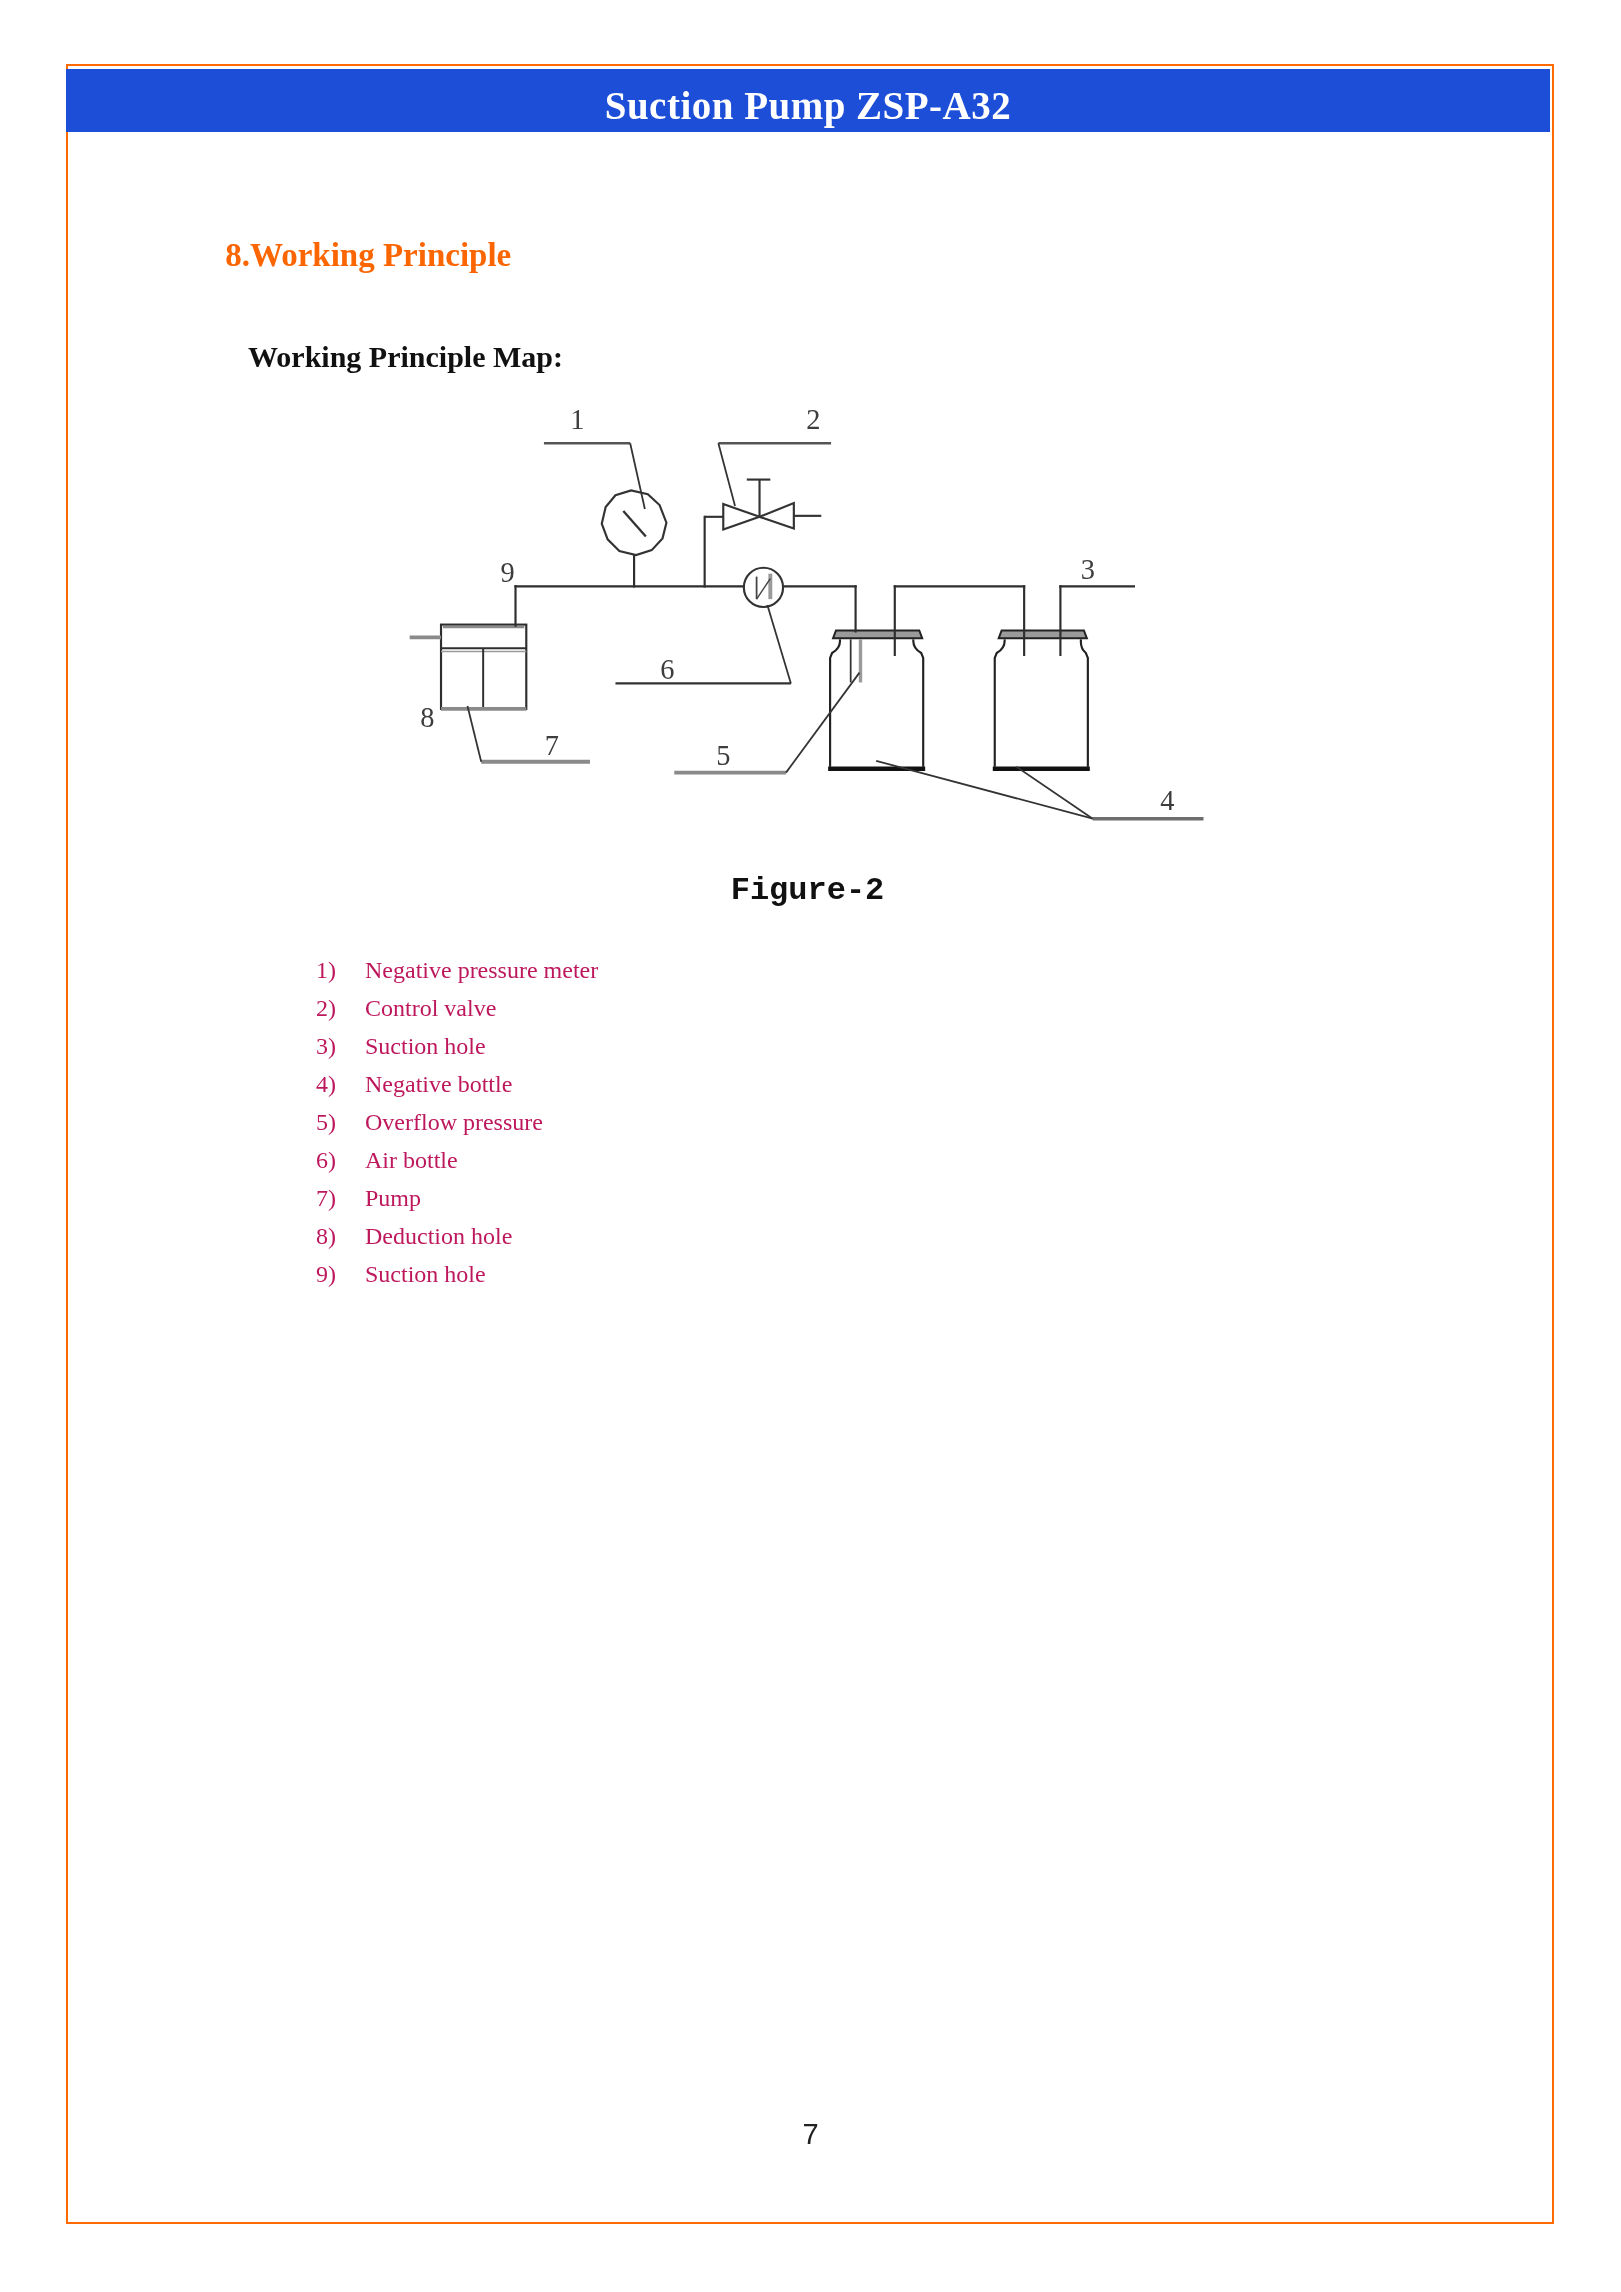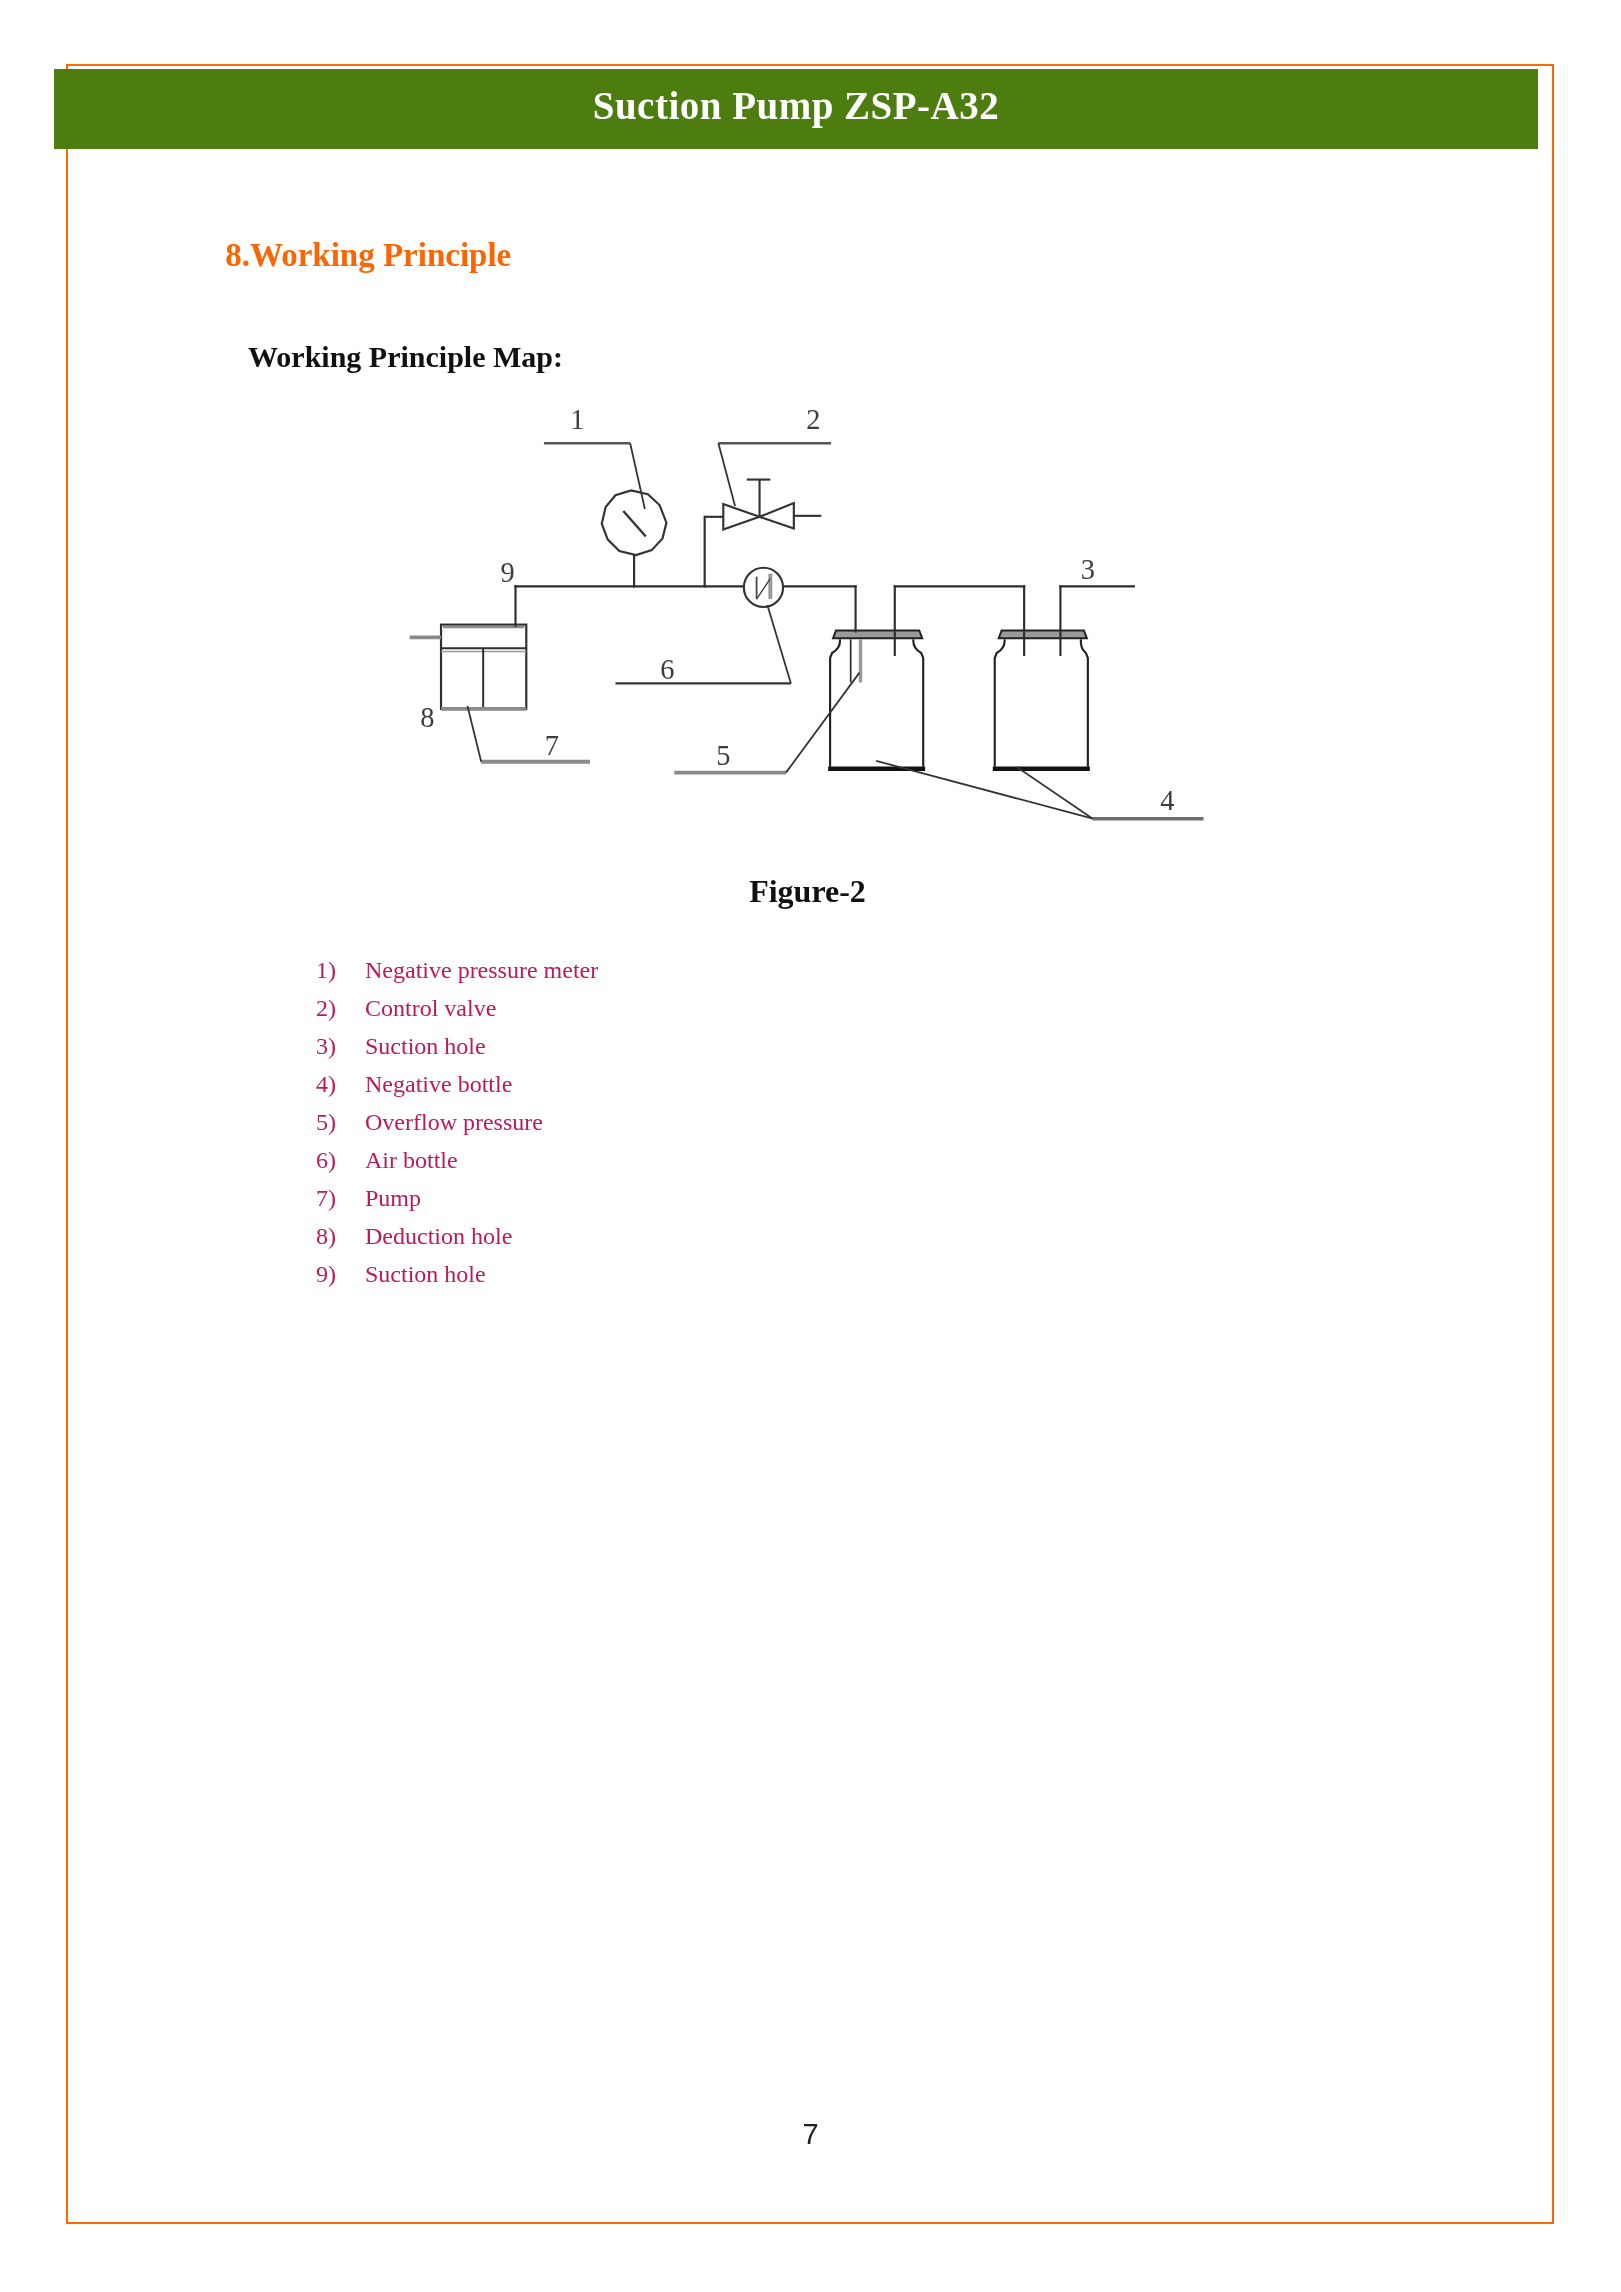--- a/index.html
+++ b/index.html
@@ -8,22 +8,22 @@
     width:1621px;height:2293px;
     font-family:"Liberation Serif", serif;
     color:#161616;
     overflow:hidden;
   }
   .frame{
     position:absolute;left:66px;top:64px;width:1488px;height:2160px;
     border:2px solid #ff6a00;box-sizing:border-box;background:#fff;
   }
   .banner{
-    position:absolute;left:54px;top:69px;width:1484px;height:80px;
-    background:#4d7c0f;
+    position:absolute;left:66px;top:69px;width:1484px;height:63px;
+    background:#1d4ed8;
   }
   .banner-title{
     width:100%;text-align:center;
     font-size:39px;font-weight:bold;color:#ffffff;line-height:74px;
     letter-spacing:0.5px;
   }
   .section-heading{
     position:absolute;left:196px;top:236px;
     font-size:33px;font-weight:bold;color:#fb6602;line-height:1.2;
     white-space:nowrap;
@@ -32,21 +32,21 @@
   .section-heading .num{display:inline-block;width:54px;}
   .map-label{
     position:absolute;left:248px;top:339px;
     font-size:30px;font-weight:bold;color:#111;line-height:1.2;
   }
   .diagram-svg{
     position:absolute;left:0;top:0;width:1621px;height:2293px;
   }
   .figure-caption{
     position:absolute;left:0;top:872px;width:1615px;text-align:center;
-    font-size:32px;font-weight:bold;color:#111;line-height:1.2;
+    font-size:32px;font-weight:bold;color:#111;line-height:1.2;font-family:Liberation Mono, monospace;
   }
   .parts{
     position:absolute;left:316px;top:951px;
     font-size:24px;line-height:38px;color:#be185d;
   }
   .part-row{white-space:nowrap;}
   .part-num{display:inline-block;min-width:49px;}
   .page-num{
     position:absolute;left:0;top:2117px;width:1621px;text-align:center;
     font-family:"Liberation Sans", sans-serif;

